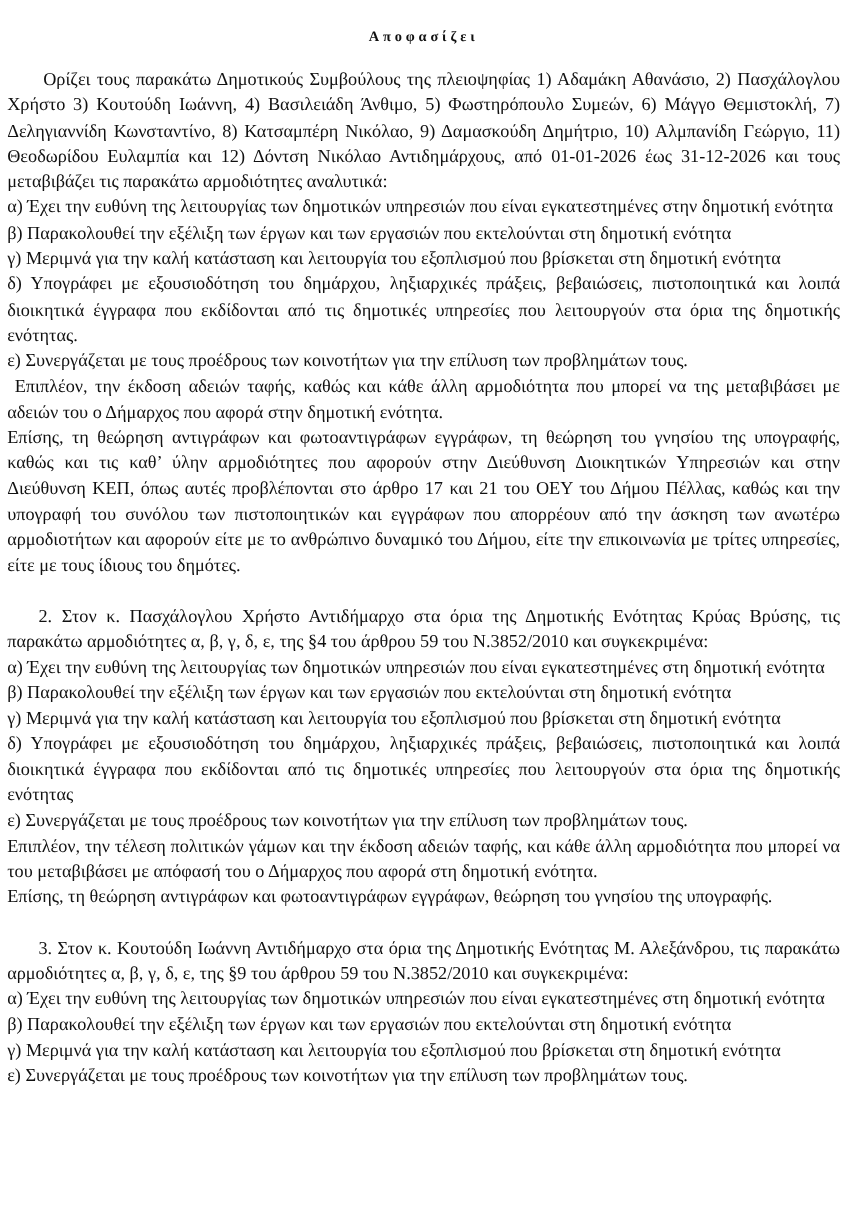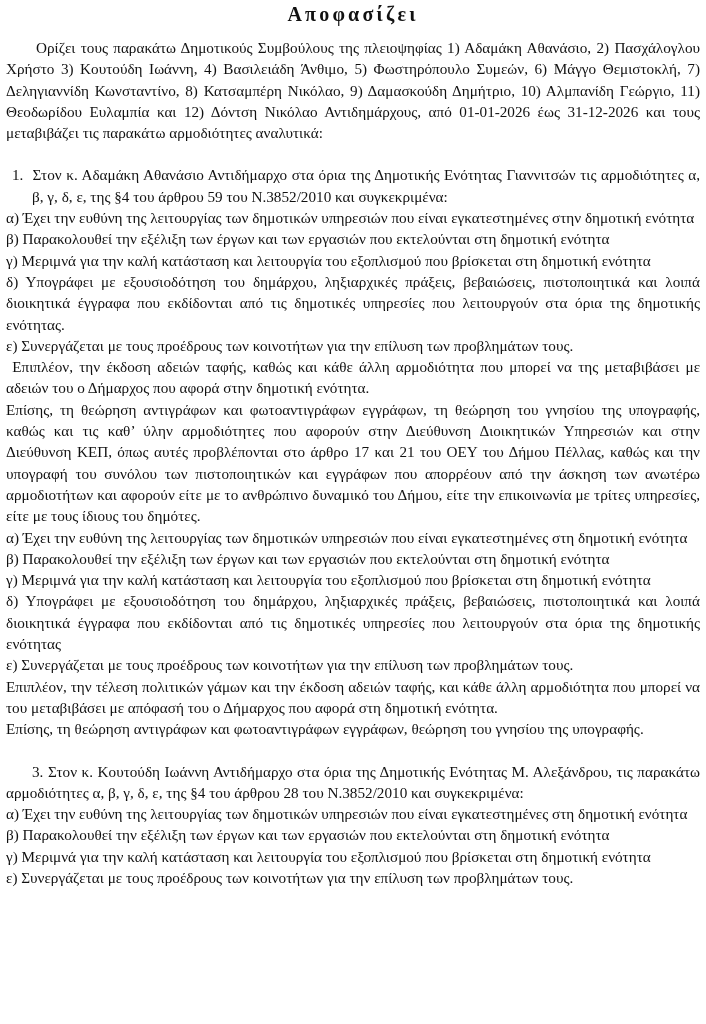--- a/index.html
+++ b/index.html
@@ -3,61 +3,61 @@
 <meta charset="utf-8">
 <style>
   html, body { margin: 0; padding: 0; background: #ffffff; }
   body {
     width: 706px; height: 1024px; overflow: hidden;
     font-family: "Liberation Serif", "DejaVu Serif", serif;
     color: #111111;
   }
   .page { position: relative; width: 706px; height: 1024px; padding: 0 6px; box-sizing: border-box; }
   .title {
-    text-align: center; font-weight: bold; font-size: 20px; letter-spacing: 3.2px;
-    margin: 0; padding-top: 4px; height: 20px; line-height: 20px;
+    text-align: center; font-weight: bold; font-size: 12px; letter-spacing: 3.2px;
+    margin: 16px; padding-top: 4px; height: 20px; line-height: 20px;
   }
   .p {
     font-size: 15.2px; line-height: 21.3px; text-align: justify; margin: 0;
   }
   .intro { margin-top: 13px; text-indent: 30px; }
   .u { }
   .sec-head { margin-top: 21px; }
   .sec1-head { padding-left: 26px; text-indent: -20px; }
   .sec-indent { text-indent: 26px; }
 </style>
 </head>
 <body>
 
 <div class="page">
   <h1 class="title">Αποφασίζει</h1>
 
   <p class="p intro"><span>Ορίζει τους παρακάτω Δημοτικούς Συμβούλους της πλειοψηφίας 1) Αδαμάκη Αθανάσιο, 2) Πασχάλογλου Χρήστο 3) Κουτούδη Ιωάννη, 4) Βασιλειάδη Άνθιμο, 5) Φωστηρόπουλο Συμεών, 6) Μάγγο Θεμιστοκλή, 7) Δεληγιαννίδη Κωνσταντίνο, 8) Κατσαμπέρη Νικόλαο, 9) Δαμασκούδη Δημήτριο, 10) Αλμπανίδη Γεώργιο, 11) Θεοδωρίδου Ευλαμπία και 12) Δόντση Νικόλαο Αντιδημάρχους, από 01-01-2026  έως 31-12-2026 και τους </span><span class="u">μεταβιβάζει</span><span> τις παρακάτω αρμοδιότητες αναλυτικά:</span></p>
 
   <div>
-    <p class="p sec-head sec1-head"><span>1.</span>&nbsp;&nbsp;<span>Στον κ. Αδαμάκη Αθανάσιο Αντιδήμαρχο στα όρια της Δημοτικής Ενότητας Γιαννιτσών τις αρμοδιότητες α, β, γ, δ, ε, της §4 του άρθρου 59 του Ν.3852/2010 και συγκεκριμένα:</span></p>
     <p class="p">α) Έχει την ευθύνη της λειτουργίας των δημοτικών υπηρεσιών που είναι εγκατεστημένες στην δημοτική ενότητα</p>
     <p class="p">β) Παρακολουθεί την εξέλιξη των έργων και των εργασιών που εκτελούνται στη δημοτική ενότητα</p>
     <p class="p">γ) Μεριμνά για την καλή κατάσταση και λειτουργία του εξοπλισμού που βρίσκεται στη δημοτική ενότητα</p>
     <p class="p">δ) Υπογράφει με εξουσιοδότηση του δημάρχου, ληξιαρχικές πράξεις, βεβαιώσεις, πιστοποιητικά και λοιπά διοικητικά έγγραφα που εκδίδονται από τις δημοτικές υπηρεσίες που λειτουργούν στα όρια της δημοτικής ενότητας.</p>
     <p class="p">ε) Συνεργάζεται με τους προέδρους των κοινοτήτων για την επίλυση των προβλημάτων τους.</p>
     <p class="p" style="white-space: pre-wrap;"> Επιπλέον, την έκδοση αδειών ταφής, καθώς και κάθε άλλη αρμοδιότητα που μπορεί να της μεταβιβάσει με αδειών του ο Δήμαρχος που αφορά στην δημοτική ενότητα.</p>
     <p class="p">Επίσης, τη θεώρηση αντιγράφων και φωτοαντιγράφων εγγράφων, τη θεώρηση του γνησίου της υπογραφής, καθώς και τις καθ’ ύλην αρμοδιότητες που αφορούν στην Διεύθυνση Διοικητικών Υπηρεσιών και στην Διεύθυνση ΚΕΠ, όπως αυτές προβλέπονται στο άρθρο 17 και 21 του ΟΕΥ του Δήμου Πέλλας, καθώς και την υπογραφή του συνόλου των πιστοποιητικών και εγγράφων που απορρέουν από την άσκηση των ανωτέρω αρμοδιοτήτων και αφορούν είτε με το ανθρώπινο δυναμικό του Δήμου, είτε την επικοινωνία με τρίτες υπηρεσίες, είτε με τους ίδιους του δημότες.</p>
   </div>
 
   <div>
+    <p class="p sec-head sec-indent"><span>2.</span> <span>Στον κ. Πασχάλογλου Χρήστο Αντιδήμαρχο στα όρια της Δημοτικής Ενότητας Κρύας Βρύσης, τις παρακάτω αρμοδιότητες α, β, γ, δ, ε, της §4 του άρθρου 59 του Ν.3852/2010 και συγκεκριμένα:</span></p>
     <p class="p">α) Έχει την ευθύνη της λειτουργίας των δημοτικών υπηρεσιών που είναι εγκατεστημένες στη δημοτική ενότητα</p>
     <p class="p">β) Παρακολουθεί την εξέλιξη των έργων και των εργασιών που εκτελούνται στη δημοτική ενότητα</p>
     <p class="p">γ) Μεριμνά για την καλή κατάσταση και λειτουργία του εξοπλισμού που βρίσκεται στη δημοτική ενότητα</p>
     <p class="p">δ) Υπογράφει με εξουσιοδότηση του δημάρχου, ληξιαρχικές πράξεις, βεβαιώσεις, πιστοποιητικά και λοιπά διοικητικά έγγραφα που εκδίδονται από τις δημοτικές υπηρεσίες που λειτουργούν στα όρια της δημοτικής ενότητας</p>
     <p class="p">ε) Συνεργάζεται με τους προέδρους των κοινοτήτων για την επίλυση των προβλημάτων τους.</p>
     <p class="p">Επιπλέον, την τέλεση πολιτικών γάμων και την έκδοση αδειών ταφής, και κάθε άλλη αρμοδιότητα που μπορεί να του μεταβιβάσει με απόφασή του ο Δήμαρχος που αφορά στη δημοτική ενότητα.</p>
     <p class="p">Επίσης, τη θεώρηση αντιγράφων και φωτοαντιγράφων εγγράφων, θεώρηση του γνησίου της υπογραφής.</p>
   </div>
 
   <div>
-    <p class="p sec-head sec-indent"><span>3.</span> <span>Στον κ. Κουτούδη Ιωάννη Αντιδήμαρχο στα όρια της Δημοτικής Ενότητας Μ. Αλεξάνδρου, τις παρακάτω αρμοδιότητες α, β, γ, δ, ε, της §4 του άρθρου 28 του Ν.3852/2010 και συγκεκριμένα:</span></p>
+    <p class="p sec-head sec-indent"><span>3.</span> <span>Στον κ. Κουτούδη Ιωάννη Αντιδήμαρχο στα όρια της Δημοτικής Ενότητας Μ. Αλεξάνδρου, τις παρακάτω αρμοδιότητες α, β, γ, δ, ε, της §9 του άρθρου 59 του Ν.3852/2010 και συγκεκριμένα:</span></p>
     <p class="p">α) Έχει την ευθύνη της λειτουργίας των δημοτικών υπηρεσιών που είναι εγκατεστημένες στη δημοτική ενότητα</p>
     <p class="p">β) Παρακολουθεί την εξέλιξη των έργων και των εργασιών που εκτελούνται στη δημοτική ενότητα</p>
     <p class="p">γ) Μεριμνά για την καλή κατάσταση και λειτουργία του εξοπλισμού που βρίσκεται στη δημοτική ενότητα</p>
     <p class="p">ε) Συνεργάζεται με τους προέδρους των κοινοτήτων για την επίλυση των προβλημάτων τους.</p>
   </div>
 </div>
 
 </body></html>

